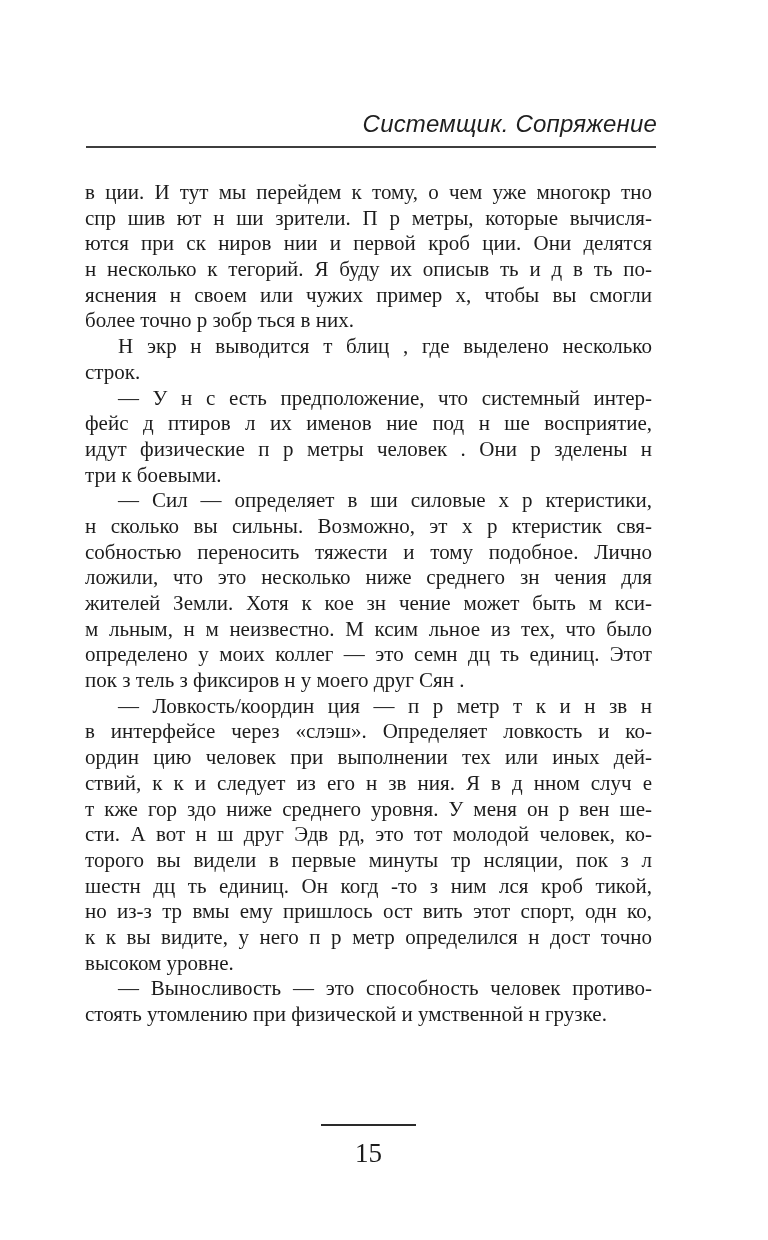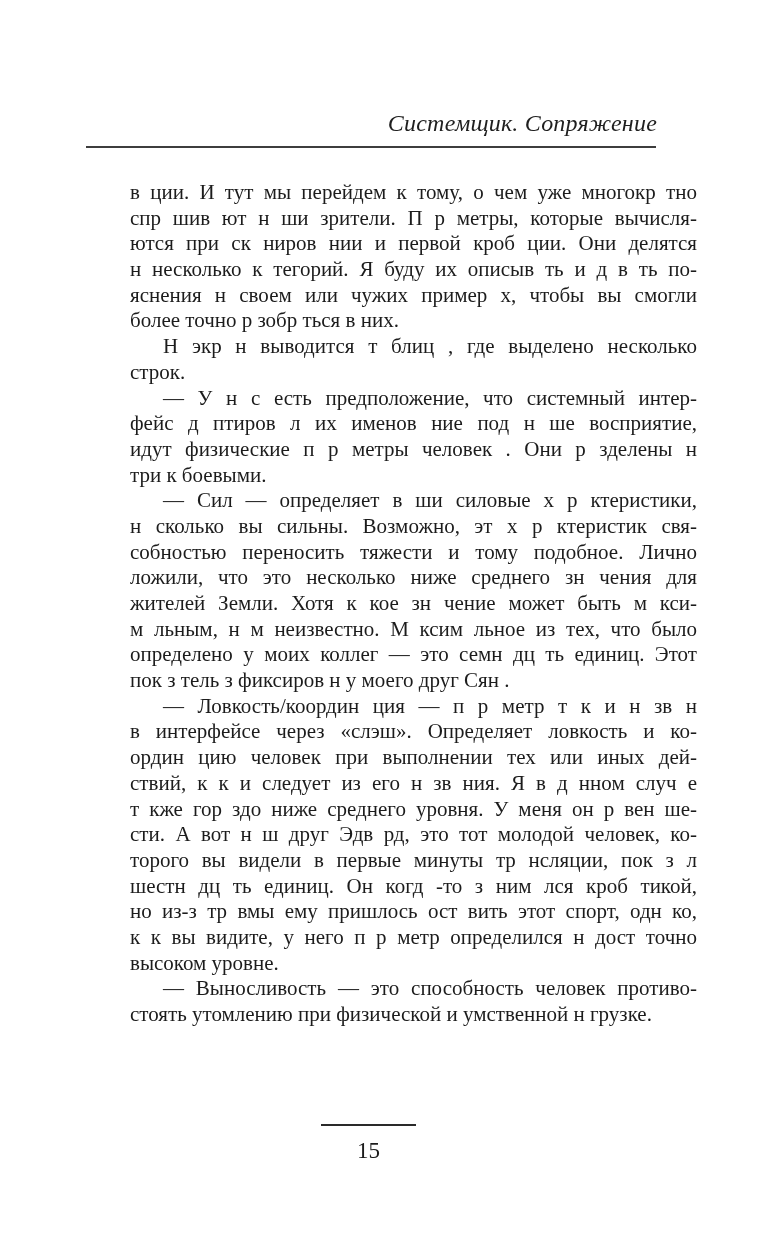--- a/index.html
+++ b/index.html
@@ -15,21 +15,21 @@
     overflow: hidden;
     font-family: "Liberation Serif", "DejaVu Serif", serif;
     color: #1c1c1c;
   }
   .running-title {
     position: absolute;
     top: 110px;
     left: 85px;
     width: 572px;
     text-align: right;
-    font-family: Liberation Serif, serif;
+    font-family: Liberation Sans, sans-serif;
     font-style: italic;
     font-size: 24px;
     letter-spacing: 0.2px;
     color: #1f1f1f;
     white-space: nowrap;
   }
   .header-rule {
     position: absolute;
     top: 146px;
     left: 86px;
@@ -38,21 +38,20 @@
     background: #3d3d3d;
   }
   .page-body {
     position: absolute;
     top: 180px;
     left: 85px;
     width: 567px;
     font-size: 21px;
     line-height: 25.7px;
     color: #1c1c1c;
-    margin-left: 45px;
   }
   .para { margin: 0; padding: 0; }
   .line {
     text-align: justify;
     text-align-last: justify;
     -moz-text-align-last: justify;
     height: 25.7px;
     overflow: visible;
   }
   .line.last {
@@ -67,21 +66,21 @@
     width: 95px;
     height: 2px;
     background: #2a2a2a;
   }
   .page-number {
     position: absolute;
     top: 1138px;
     left: 85px;
     width: 567px;
     text-align: center;
-    font-size: 23px;
+    font-size: 27px;
     color: #1c1c1c;
   }
 </style>
 </head>
 <body>
 
 <div class="page">
 
   <div class="running-title">Системщик. Сопряжение</div>
   <div class="header-rule"></div>

